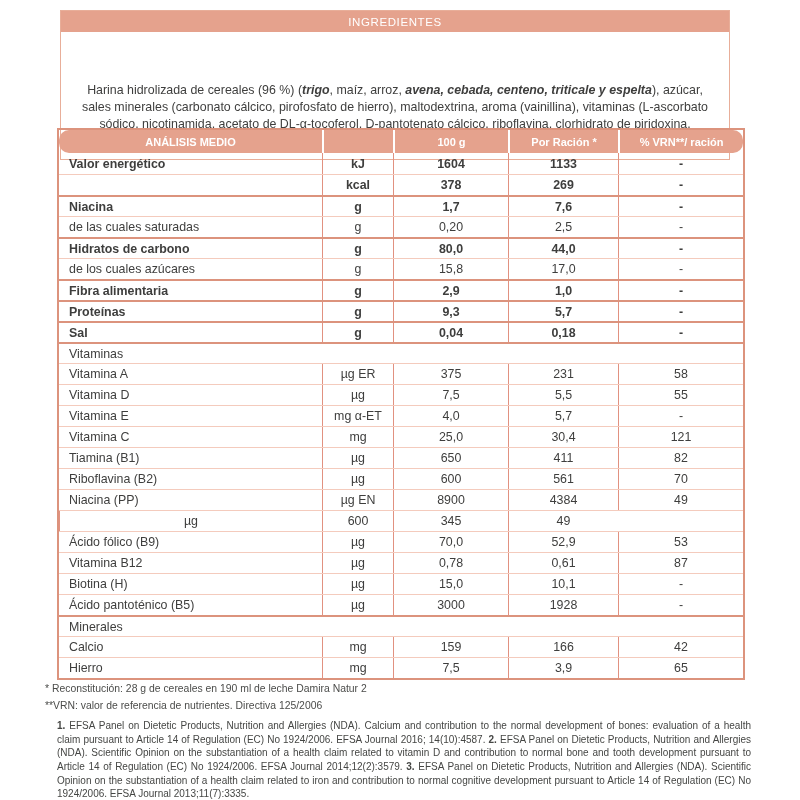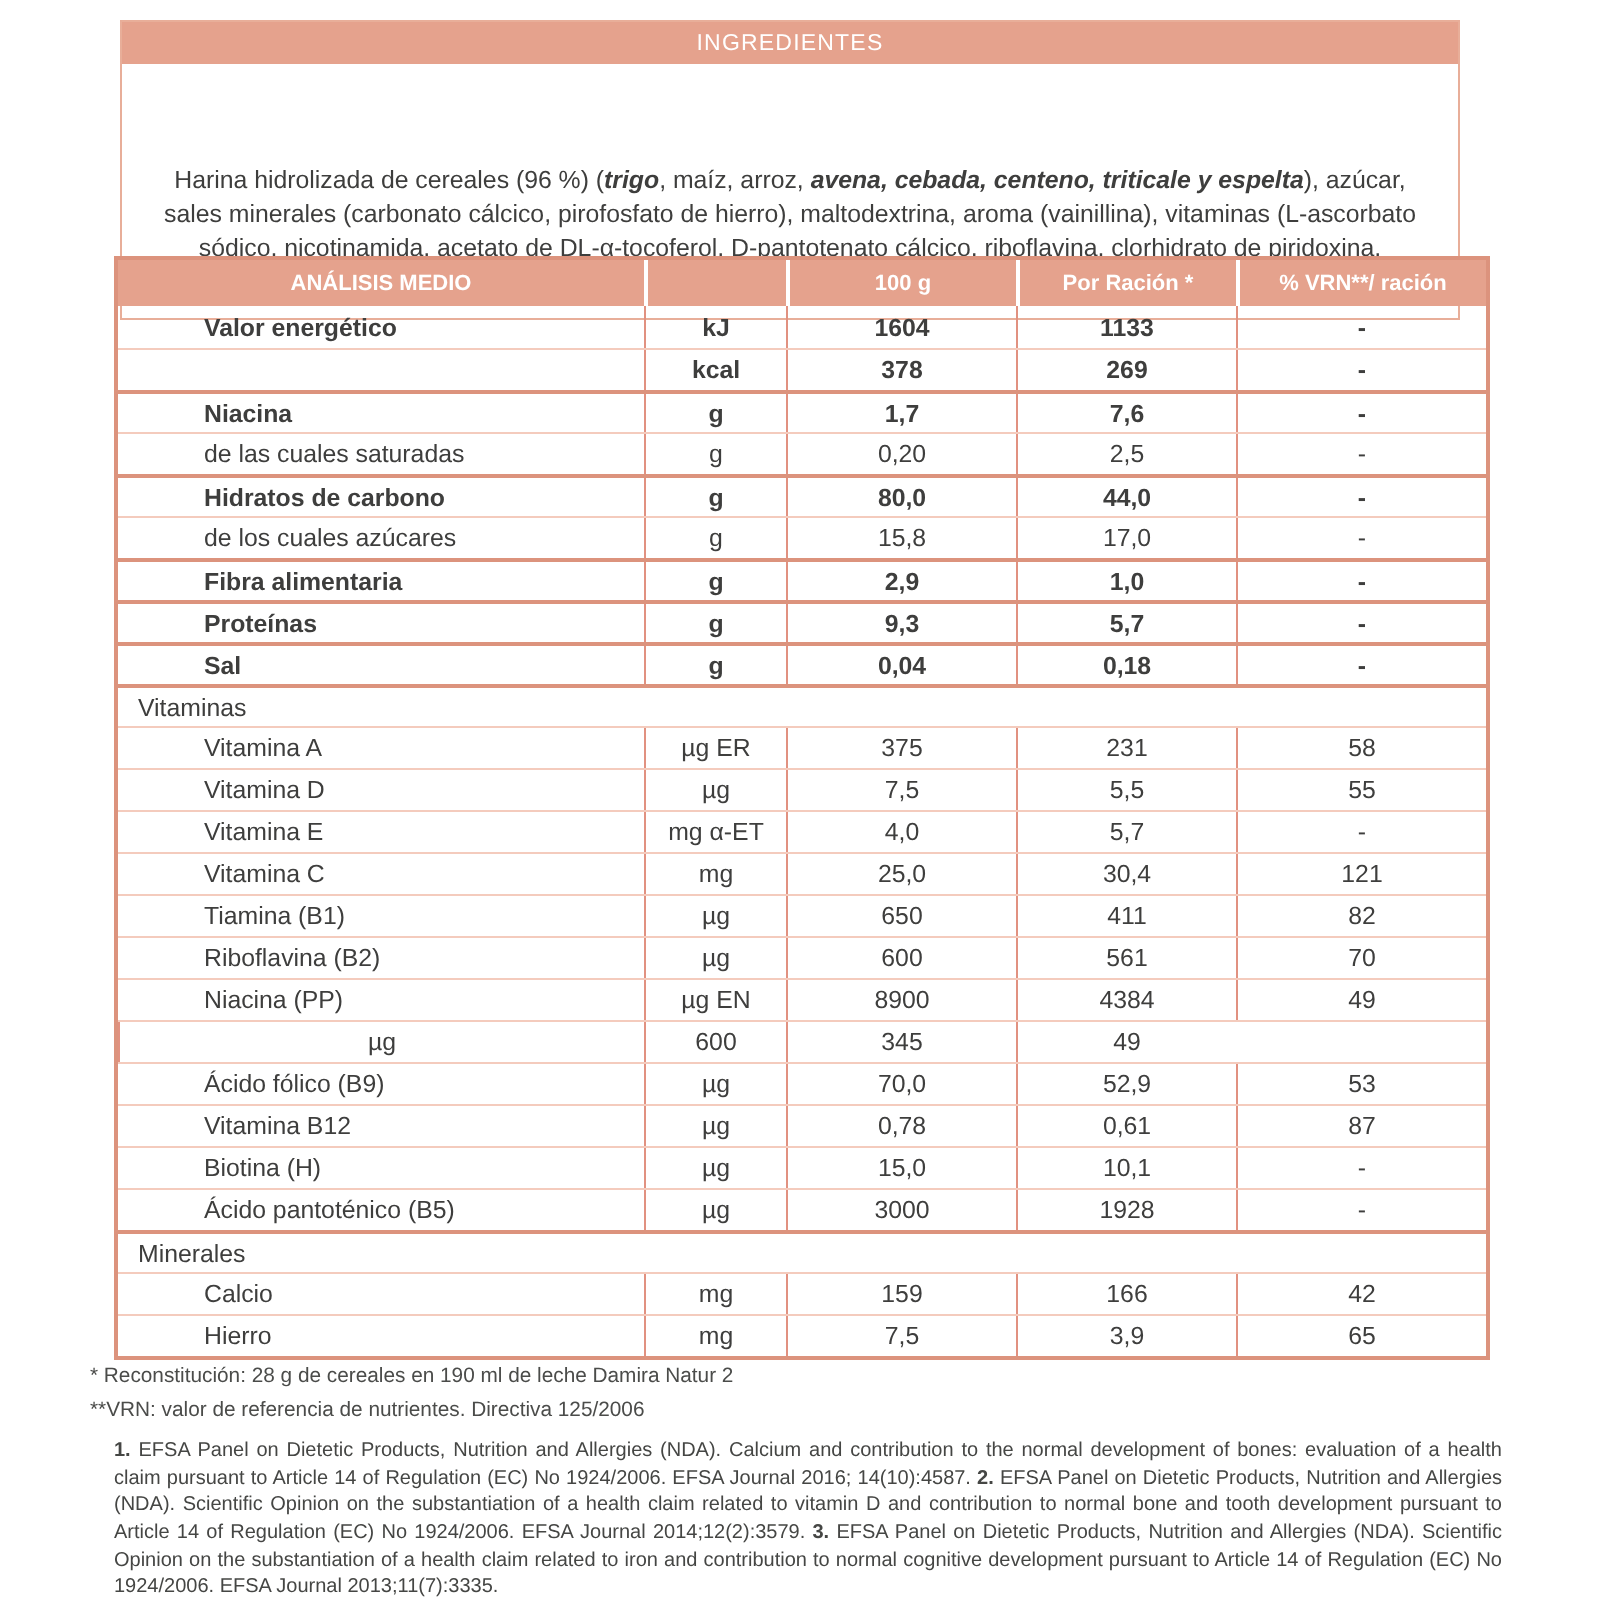--- a/index.html
+++ b/index.html
@@ -33,34 +33,35 @@
     position:absolute; left:57px; top:128px; width:688px;
     border:2px solid #dc937d;
     font-size:12.4px;
   }
   .thead {
     display:grid;
     grid-template-columns:263px 71px 115px 110px 125px;
     background:#e5a28d; color:#ffffff;
     font-weight:bold; font-size:11px;
     height:23px;
+    border-radius:10px;
   }
   .th { display:flex; align-items:center; justify-content:center; border-left:2px solid #ffffff; }
   .th:first-child { border-left:none; }
   .tr {
     display:grid;
     grid-template-columns:263px 71px 115px 110px 125px;
     height:21px;
   }
   .sep-thin  { border-top:1px solid #f4cbbd; }
   .sep-thick { border-top:2px solid #dc937d; }
   .sep-none  { border-top:none; }
   .td { display:flex; align-items:center; justify-content:center; }
   .td.vline { border-left:1px solid #e19180; }
-  .td-label { justify-content:flex-start; padding-left:10px;margin-left:33px; }
+  .td-label { justify-content:flex-start; padding-left:10px; }
   .td-section { grid-column:1 / -1; justify-content:flex-start; padding-left:10px; font-weight:normal; }
   .style-bold .td { font-weight:bold; }
   
   .footnotes {
     position:absolute; left:45px; top:680px;
     font-size:10.4px; line-height:1.65; color:#4b4c4a;
   }
   .references {
     position:absolute; left:57px; top:719px; width:694px;
     font-size:10px; line-height:1.37; text-align:justify; color:#454644;

